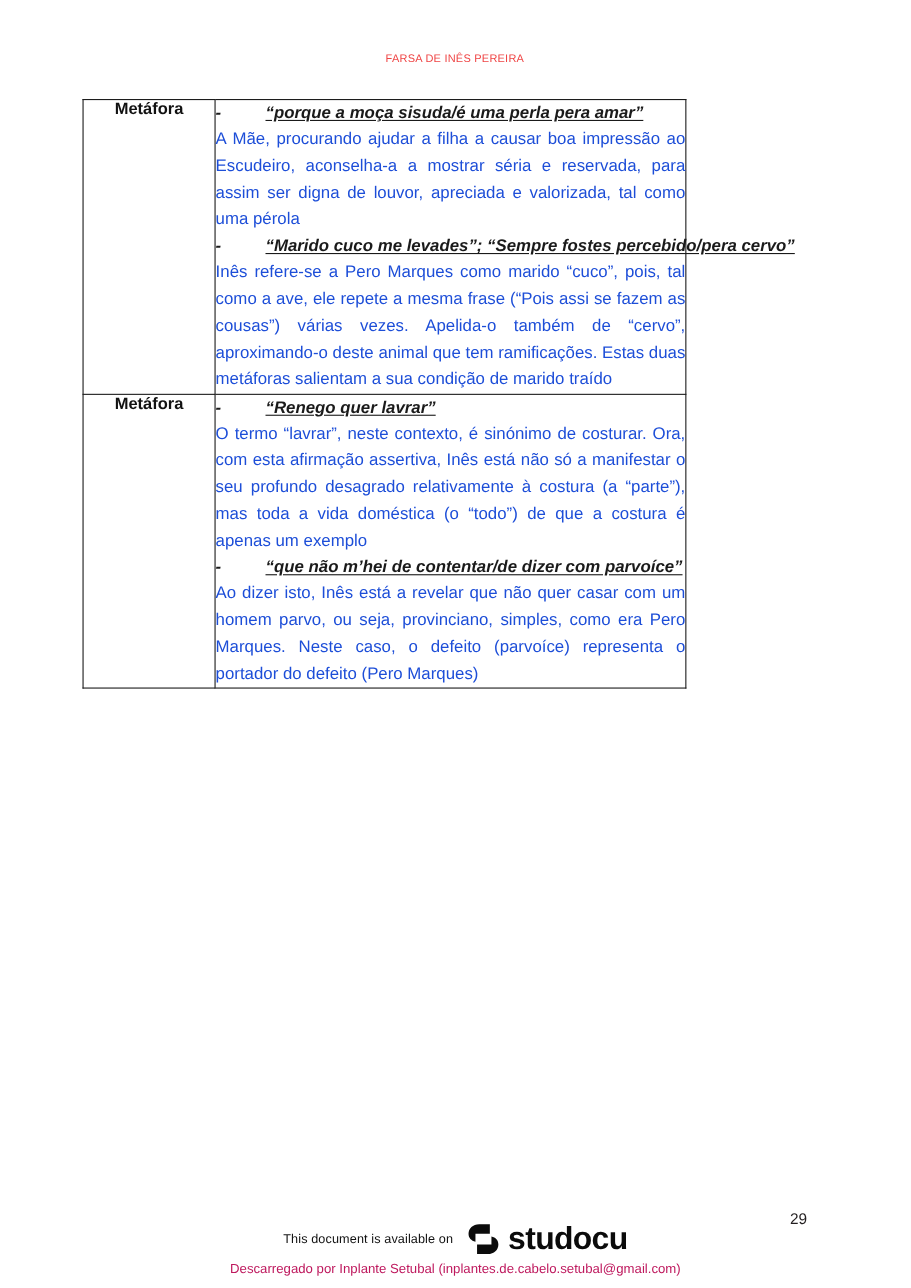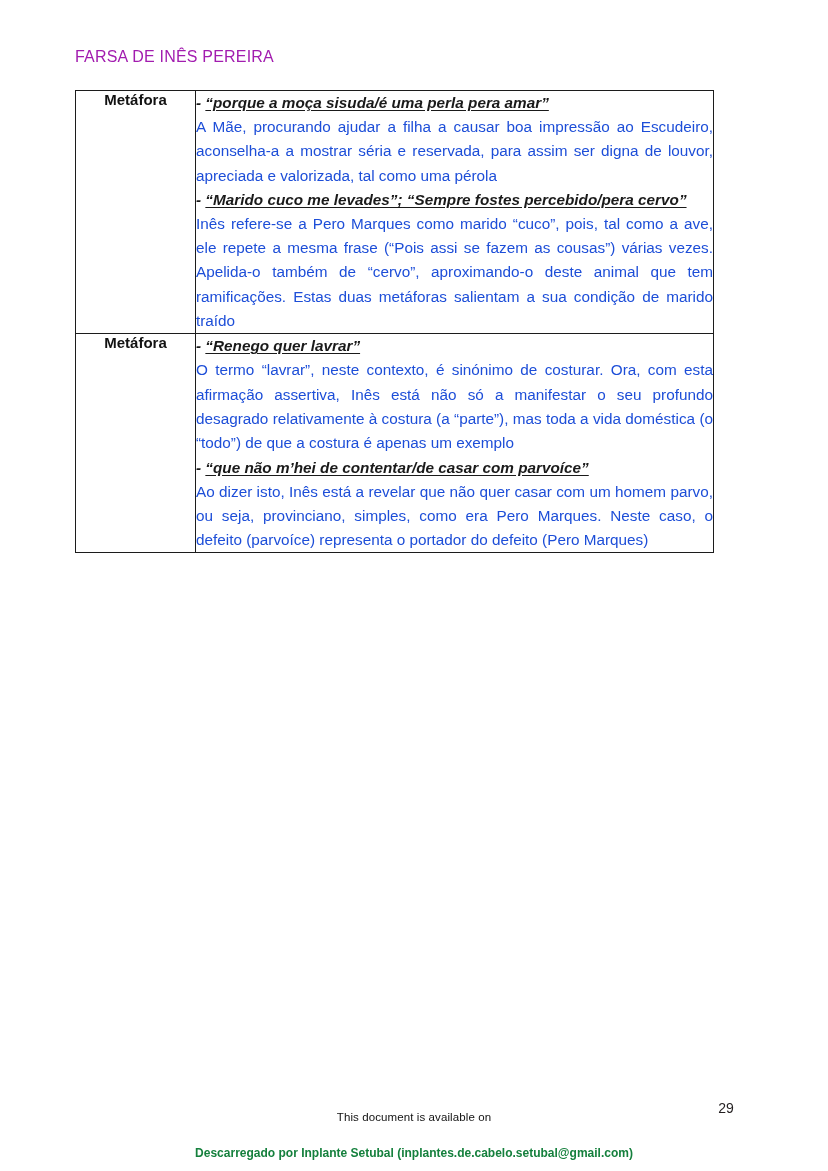--- a/index.html
+++ b/index.html
@@ -15,32 +15,32 @@
     color: #1a1a1a;
     overflow: hidden;
   }
 
   
   .page-header {
     position: absolute;
     top: 48px;
     left: 75px;
     width: 677px;
-    text-align: left;
-    font-size: 16px;
+    text-align: center;
+    font-size: 10px;
     letter-spacing: 0.2px;
-    color: #a21caf;
+    color: #ef4444;
   }
 
   
   .doc-table {
     position: absolute;
     top: 90px;
     left: 75px;
-    width: 639px;
+    width: 549px;
     border-collapse: collapse;
     table-layout: fixed;
   }
   .doc-table td {
     border: 1.3px solid #1c1c1c;
     vertical-align: top;
     padding: 0;
   }
   .term-cell {
     width: 119px;
@@ -60,20 +60,21 @@
     font-style: italic;
     font-weight: bold;
     font-size: 15.3px;
     line-height: 24px;
     margin: 0;
     white-space: nowrap;
   }
   .quote-line .quote-underline {
     text-decoration: underline;
     text-underline-offset: 2px;
+    margin-left: 36px;
   }
   .para {
     font-size: 15.3px;
     line-height: 24.3px;
     margin: 0;
     text-align: justify;
     text-justify: inter-word;
     color: #1d4ed8;
   }
   .para:last-child { margin-bottom: 0; }
@@ -123,22 +124,21 @@
     color: #0b0b0b;
     line-height: 1;
   }
   .download-note {
     position: absolute;
     top: 1146px;
     left: 0;
     width: 828px;
     text-align: center;
     font-size: 12px;
-    color: #15803d;
-    font-weight: bold;
+    color: #be185d;
   }
 </style>
 </head>
 <body>
 
 <div class="page-header">FARSA DE INÊS PEREIRA</div>
 
 <table class="doc-table">
   <tbody>
     <tr>
@@ -155,27 +155,36 @@
       </td>
     </tr>
     <tr>
       <td class="term-cell">Metáfora</td>
       <td class="body-cell">
         <div class="block">
           <p class="quote-line"><span>- </span><span class="quote-underline">“Renego quer lavrar”</span></p>
           <p class="para">O termo “lavrar”, neste contexto, é sinónimo de costurar. Ora, com esta afirmação assertiva, Inês está não só a manifestar o seu profundo desagrado relativamente à costura (a “parte”), mas toda a vida doméstica (o “todo”) de que a costura é apenas um exemplo</p>
         </div>
         <div class="block">
-          <p class="quote-line"><span>- </span><span class="quote-underline">“que não m’hei de contentar/de casar com parvoíce”</span></p>
+          <p class="quote-line"><span>- </span><span class="quote-underline">“que não m’hei de contentar/de dizer com parvoíce”</span></p>
           <p class="para">Ao dizer isto, Inês está a revelar que não quer casar com um homem parvo, ou seja, provinciano, simples, como era Pero Marques. Neste caso, o defeito (parvoíce) representa o portador do defeito (Pero Marques)</p>
         </div>
       </td>
     </tr>
   </tbody>
 </table>
 
 <div class="page-number">29</div>
 
 <div class="watermark">
   <span class="watermark-text">This document is available on</span>
+  <span class="brand">
+    <span>
+      <svg class="brand-logo" viewBox="0 0 64 64" xmlns="http://www.w3.org/2000/svg" aria-hidden="true">
+        <path d="M44 4 H24 C12 4 4 12 4 22 C4 30 9 35 17 37 L17 22 L44 22 Z" fill="#0b0b0b"></path>
+        <path d="M20 60 H40 C52 60 60 52 60 42 C60 34 55 29 47 27 L47 42 L20 42 Z" fill="#0b0b0b"></path>
+      </svg>
+    </span>
+    <span class="brand-name">studocu</span>
+  </span>
 </div>
 
 <div class="download-note">Descarregado por Inplante Setubal (inplantes.de.cabelo.setubal@gmail.com)</div>
 
 </body></html>

